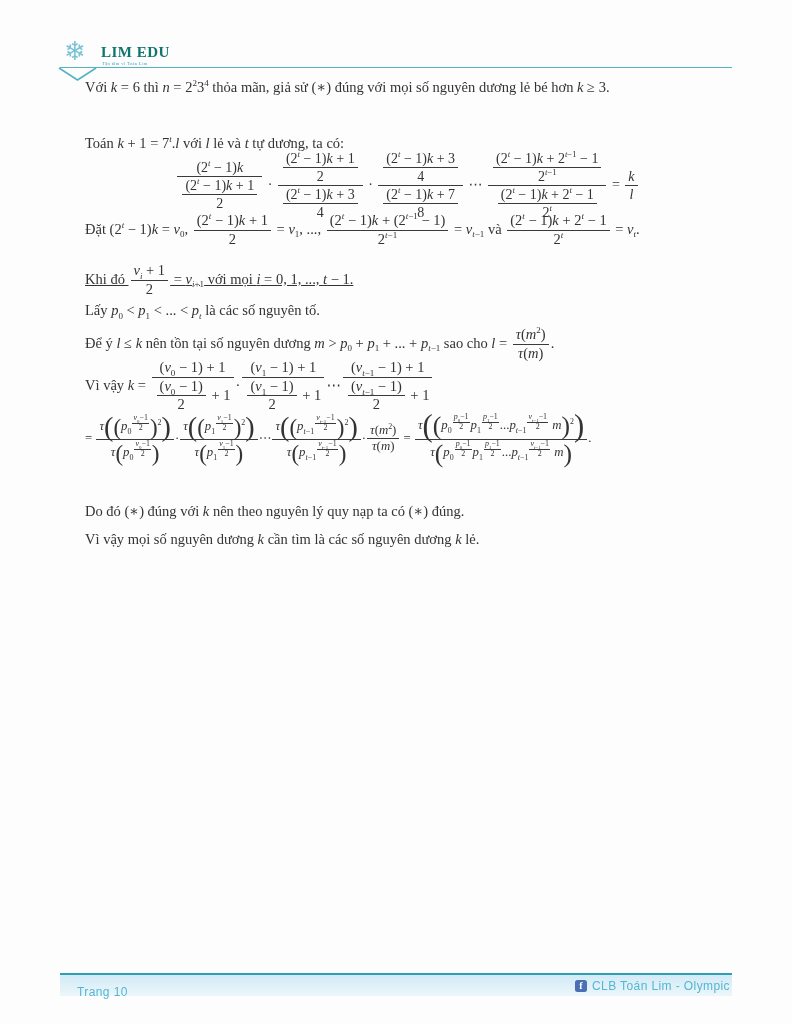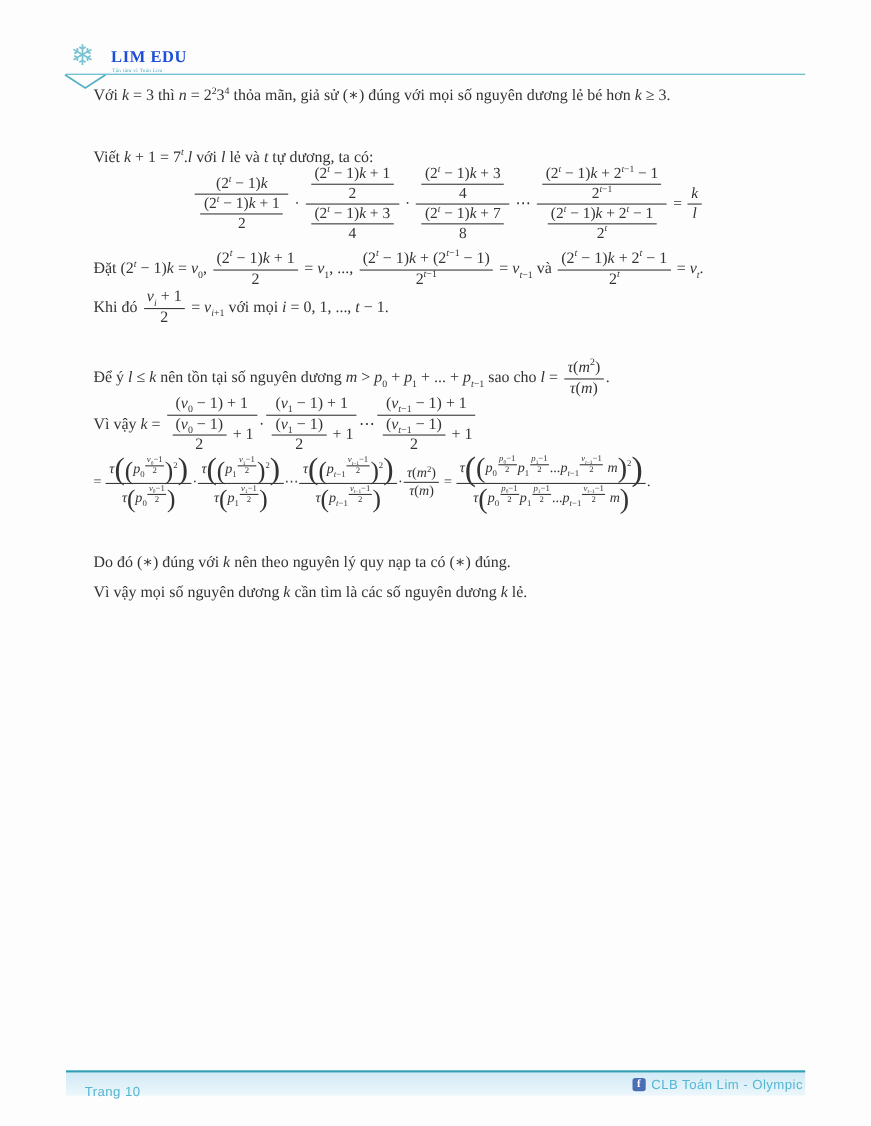--- a/index.html
+++ b/index.html
@@ -3,36 +3,36 @@
 <meta charset="utf-8">
 <style>
   html,body{margin:0;padding:0;background:#e9e9e9;}
   .page{position:relative;width:792px;height:1024px;margin:0 auto;background:#fdfdfd;
         font-family:"Liberation Serif","DejaVu Serif",serif;color:#333;font-size:14.5px;overflow:hidden;}
   
   .hrule{position:absolute;left:60px;width:672px;top:67px;border-top:1.6px solid #55b2c5;}
   .chev{position:absolute;left:58px;top:67px;}
   .logo-icon{position:absolute;left:64px;top:38px;font-family:"DejaVu Sans",sans-serif;
              font-size:26px;color:#79c3d4;line-height:1;}
-  .brand{position:absolute;left:101px;top:44px;font-weight:700;font-size:15px;color:#1d4ed8;letter-spacing:.5px;}
+  .brand{position:absolute;left:101px;top:44px;font-weight:700;font-size:15px;color:#0f766e;letter-spacing:.5px;}
   .tagline{position:absolute;left:102px;top:61px;font-size:4.5px;color:#3d9fb6;letter-spacing:.4px;}
   
   .block{position:absolute;left:85px;right:62px;line-height:1.35;}
   .center{text-align:center;}
   .it{font-style:italic;}
   sup,sub{font-size:.62em;line-height:0;}
   .frac{display:inline-block;vertical-align:middle;text-align:center;padding:0 2px;}
   .frac>.num,.frac>.den{display:block;padding:0 3px;line-height:1.22;}
   .frac>.den{border-top:1px solid #3a3a3a;}
   sup .frac{padding:0 1px;}
   sup .frac>.num,sup .frac>.den{padding:0 1px;line-height:1.1;}
   .paren{display:inline-block;vertical-align:middle;line-height:.85;font-weight:400;}
   #b1{top:78px;} #b2{top:106px;} #b3{top:134px;}
   #b4{top:150px;font-size:14px;}
-  #b5{top:227px;} #b6{top:262px;} #b7{top:301px;} #b8{top:326px;}
+  #b5{top:212px;} #b6{top:262px;text-decoration:underline;} #b7{top:301px;} #b8{top:326px;}
   #b9{top:359px;} 
   #b10{top:413px;font-size:12.8px;}
   #b10 .frac{padding:0 1px;}
   #b11{top:502px;} #b12{top:530px;}
   
   .footer{position:absolute;left:60px;width:672px;top:973px;height:23px;box-sizing:border-box;
           border-top:2px solid #2f9fb6;background:linear-gradient(180deg,#d2eaf6,#ecf7fb);
           display:flex;justify-content:space-between;align-items:center;
           font-family:"Liberation Sans","DejaVu Sans",sans-serif;font-size:12px;color:#55b6d2;letter-spacing:.4px;}
   .pageno{margin-left:17px;margin-top:12px;}
@@ -49,25 +49,26 @@
   <span class="logo-icon">❄</span>
   <div class="brand">LIM EDU</div>
   <div class="tagline">Tận tâm vì Toán Lim</div>
   <div class="hrule"></div>
   <div class="chev">
     <svg width="40" height="16">
         <path d="M1 1 L19.5 13 L38 1" fill="none" stroke="#55b2c5" stroke-width="1.6"></path>
       </svg>
   </div>
 
-  <div id="b1" class="block"><span>Với </span><span class="it">k</span><span> = 3 thì </span><span class="it">n</span><span> = 2</span><sup><span>2</span></sup><span>3</span><sup><span>4</span></sup><span> thỏa mãn, giả sử (∗) đúng với mọi số nguyên dương lẻ bé hơn </span><span class="it">k</span><span> ≥ 3.</span></div>
-  <div id="b3" class="block"><span>Viết </span><span class="it">k</span><span> + 1 = 7</span><sup><span class="it">t</span></sup><span>.</span><span class="it">l</span><span> với </span><span class="it">l</span><span> lẻ và </span><span class="it">t</span><span> tự dương, ta có:</span></div>
+  <div id="b1" class="block"><span>Với </span><span class="it">k</span><span> = 6 thì </span><span class="it">n</span><span> = 2</span><sup><span>2</span></sup><span>3</span><sup><span>4</span></sup><span> thỏa mãn, giả sử (∗) đúng với mọi số nguyên dương lẻ bé hơn </span><span class="it">k</span><span> ≥ 3.</span></div>
+  <div id="b3" class="block"><span>Toán </span><span class="it">k</span><span> + 1 = 7</span><sup><span class="it">t</span></sup><span>.</span><span class="it">l</span><span> với </span><span class="it">l</span><span> lẻ và </span><span class="it">t</span><span> tự dương, ta có:</span></div>
   <div id="b4" class="block center"><span class="frac"><span class="num"><span>(2</span><sup><span class="it">t</span></sup><span> − 1)</span><span class="it">k</span></span><span class="den"><span class="frac"><span class="num"><span>(2</span><sup><span class="it">t</span></sup><span> − 1)</span><span class="it">k</span><span> + 1</span></span><span class="den"><span>2</span></span></span></span></span><span> · </span><span class="frac"><span class="num"><span class="frac"><span class="num"><span>(2</span><sup><span class="it">t</span></sup><span> − 1)</span><span class="it">k</span><span> + 1</span></span><span class="den"><span>2</span></span></span></span><span class="den"><span class="frac"><span class="num"><span>(2</span><sup><span class="it">t</span></sup><span> − 1)</span><span class="it">k</span><span> + 3</span></span><span class="den"><span>4</span></span></span></span></span><span> · </span><span class="frac"><span class="num"><span class="frac"><span class="num"><span>(2</span><sup><span class="it">t</span></sup><span> − 1)</span><span class="it">k</span><span> + 3</span></span><span class="den"><span>4</span></span></span></span><span class="den"><span class="frac"><span class="num"><span>(2</span><sup><span class="it">t</span></sup><span> − 1)</span><span class="it">k</span><span> + 7</span></span><span class="den"><span>8</span></span></span></span></span><span> ⋯ </span><span class="frac"><span class="num"><span class="frac"><span class="num"><span>(2</span><sup><span class="it">t</span></sup><span> − 1)</span><span class="it">k</span><span> + 2</span><sup><span class="it">t</span><span>−1</span></sup><span> − 1</span></span><span class="den"><span>2</span><sup><span class="it">t</span><span>−1</span></sup></span></span></span><span class="den"><span class="frac"><span class="num"><span>(2</span><sup><span class="it">t</span></sup><span> − 1)</span><span class="it">k</span><span> + 2</span><sup><span class="it">t</span></sup><span> − 1</span></span><span class="den"><span>2</span><sup><span class="it">t</span></sup></span></span></span></span><span> = </span><span class="frac"><span class="num"><span class="it">k</span></span><span class="den"><span class="it">l</span></span></span></div>
   <div id="b5" class="block"><span>Đặt (2</span><sup><span class="it">t</span></sup><span> − 1)</span><span class="it">k</span><span> = </span><span class="it">v</span><sub><span>0</span></sub><span>, </span><span class="frac"><span class="num"><span>(2</span><sup><span class="it">t</span></sup><span> − 1)</span><span class="it">k</span><span> + 1</span></span><span class="den"><span>2</span></span></span><span> = </span><span class="it">v</span><sub><span>1</span></sub><span>, ..., </span><span class="frac"><span class="num"><span>(2</span><sup><span class="it">t</span></sup><span> − 1)</span><span class="it">k</span><span> + (2</span><sup><span class="it">t</span><span>−1</span></sup><span> − 1)</span></span><span class="den"><span>2</span><sup><span class="it">t</span><span>−1</span></sup></span></span><span> = </span><span class="it">v</span><sub><span class="it">t</span><span>−1</span></sub><span> và </span><span class="frac"><span class="num"><span>(2</span><sup><span class="it">t</span></sup><span> − 1)</span><span class="it">k</span><span> + 2</span><sup><span class="it">t</span></sup><span> − 1</span></span><span class="den"><span>2</span><sup><span class="it">t</span></sup></span></span><span> = </span><span class="it">v</span><sub><span class="it">t</span></sub><span>.</span></div>
   <div id="b6" class="block"><span>Khi đó </span><span class="frac"><span class="num"><span class="it">v</span><sub><span class="it">i</span></sub><span> + 1</span></span><span class="den"><span>2</span></span></span><span> = </span><span class="it">v</span><sub><span class="it">i</span><span>+1</span></sub><span> với mọi </span><span class="it">i</span><span> = 0, 1, ..., </span><span class="it">t</span><span> − 1.</span></div>
+  <div id="b7" class="block"><span>Lấy </span><span class="it">p</span><sub><span>0</span></sub><span> &lt; </span><span class="it">p</span><sub><span>1</span></sub><span> &lt; ... &lt; </span><span class="it">p</span><sub><span class="it">t</span></sub><span> là các số nguyên tố.</span></div>
   <div id="b8" class="block"><span>Để ý </span><span class="it">l</span><span> ≤ </span><span class="it">k</span><span> nên tồn tại số nguyên dương </span><span class="it">m</span><span> &gt; </span><span class="it">p</span><sub><span>0</span></sub><span> + </span><span class="it">p</span><sub><span>1</span></sub><span> + ... + </span><span class="it">p</span><sub><span class="it">t</span><span>−1</span></sub><span> sao cho </span><span class="it">l</span><span> = </span><span class="frac"><span class="num"><span class="it">τ</span><span>(</span><span class="it">m</span><sup><span>2</span></sup><span>)</span></span><span class="den"><span class="it">τ</span><span>(</span><span class="it">m</span><span>)</span></span></span><span>.</span></div>
   <div id="b9" class="block"><span>Vì vậy </span><span class="it">k</span><span> = </span><span class="frac"><span class="num"><span>(</span><span class="it">v</span><sub><span>0</span></sub><span> − 1) + 1</span></span><span class="den"><span class="frac"><span class="num"><span>(</span><span class="it">v</span><sub><span>0</span></sub><span> − 1)</span></span><span class="den"><span>2</span></span></span><span> + 1</span></span></span><span>·</span><span class="frac"><span class="num"><span>(</span><span class="it">v</span><sub><span>1</span></sub><span> − 1) + 1</span></span><span class="den"><span class="frac"><span class="num"><span>(</span><span class="it">v</span><sub><span>1</span></sub><span> − 1)</span></span><span class="den"><span>2</span></span></span><span> + 1</span></span></span><span>⋯</span><span class="frac"><span class="num"><span>(</span><span class="it">v</span><sub><span class="it">t</span><span>−1</span></sub><span> − 1) + 1</span></span><span class="den"><span class="frac"><span class="num"><span>(</span><span class="it">v</span><sub><span class="it">t</span><span>−1</span></sub><span> − 1)</span></span><span class="den"><span>2</span></span></span><span> + 1</span></span></span></div>
   <div id="b10" class="block"><span>= </span><span class="frac"><span class="num"><span class="it">τ</span><span class="paren" style="font-size: 2.2em;">(</span><span class="paren" style="font-size: 1.8em;">(</span><span class="it">p</span><sub><span>0</span></sub><sup><span class="frac"><span class="num"><span class="it">v</span><sub><span>0</span></sub><span>−1</span></span><span class="den"><span>2</span></span></span></sup><span class="paren" style="font-size: 1.8em;">)</span><sup><span>2</span></sup><span class="paren" style="font-size: 2.2em;">)</span></span><span class="den"><span class="it">τ</span><span class="paren" style="font-size: 1.8em;">(</span><span class="it">p</span><sub><span>0</span></sub><sup><span class="frac"><span class="num"><span class="it">v</span><sub><span>0</span></sub><span>−1</span></span><span class="den"><span>2</span></span></span></sup><span class="paren" style="font-size: 1.8em;">)</span></span></span><span>·</span><span class="frac"><span class="num"><span class="it">τ</span><span class="paren" style="font-size: 2.2em;">(</span><span class="paren" style="font-size: 1.8em;">(</span><span class="it">p</span><sub><span>1</span></sub><sup><span class="frac"><span class="num"><span class="it">v</span><sub><span>1</span></sub><span>−1</span></span><span class="den"><span>2</span></span></span></sup><span class="paren" style="font-size: 1.8em;">)</span><sup><span>2</span></sup><span class="paren" style="font-size: 2.2em;">)</span></span><span class="den"><span class="it">τ</span><span class="paren" style="font-size: 1.8em;">(</span><span class="it">p</span><sub><span>1</span></sub><sup><span class="frac"><span class="num"><span class="it">v</span><sub><span>1</span></sub><span>−1</span></span><span class="den"><span>2</span></span></span></sup><span class="paren" style="font-size: 1.8em;">)</span></span></span><span>⋯</span><span class="frac"><span class="num"><span class="it">τ</span><span class="paren" style="font-size: 2.2em;">(</span><span class="paren" style="font-size: 1.8em;">(</span><span class="it">p</span><sub><span class="it">t</span><span>−1</span></sub><sup><span class="frac"><span class="num"><span class="it">v</span><sub><span class="it">t</span><span>−1</span></sub><span>−1</span></span><span class="den"><span>2</span></span></span></sup><span class="paren" style="font-size: 1.8em;">)</span><sup><span>2</span></sup><span class="paren" style="font-size: 2.2em;">)</span></span><span class="den"><span class="it">τ</span><span class="paren" style="font-size: 1.8em;">(</span><span class="it">p</span><sub><span class="it">t</span><span>−1</span></sub><sup><span class="frac"><span class="num"><span class="it">v</span><sub><span class="it">t</span><span>−1</span></sub><span>−1</span></span><span class="den"><span>2</span></span></span></sup><span class="paren" style="font-size: 1.8em;">)</span></span></span><span>·</span><span class="frac"><span class="num"><span class="it">τ</span><span>(</span><span class="it">m</span><sup><span>2</span></sup><span>)</span></span><span class="den"><span class="it">τ</span><span>(</span><span class="it">m</span><span>)</span></span></span><span> = </span><span class="frac"><span class="num"><span class="it">τ</span><span class="paren" style="font-size: 2.4em;">(</span><span class="paren" style="font-size: 2em;">(</span><span class="it">p</span><sub><span>0</span></sub><sup><span class="frac"><span class="num"><span class="it">p</span><sub><span>0</span></sub><span>−1</span></span><span class="den"><span>2</span></span></span></sup><span class="it">p</span><sub><span>1</span></sub><sup><span class="frac"><span class="num"><span class="it">p</span><sub><span>1</span></sub><span>−1</span></span><span class="den"><span>2</span></span></span></sup><span>...</span><span class="it">p</span><sub><span class="it">t</span><span>−1</span></sub><sup><span class="frac"><span class="num"><span class="it">v</span><sub><span class="it">t</span><span>−1</span></sub><span>−1</span></span><span class="den"><span>2</span></span></span></sup><span> </span><span class="it">m</span><span class="paren" style="font-size: 2em;">)</span><sup><span>2</span></sup><span class="paren" style="font-size: 2.4em;">)</span></span><span class="den"><span class="it">τ</span><span class="paren" style="font-size: 2em;">(</span><span class="it">p</span><sub><span>0</span></sub><sup><span class="frac"><span class="num"><span class="it">p</span><sub><span>0</span></sub><span>−1</span></span><span class="den"><span>2</span></span></span></sup><span class="it">p</span><sub><span>1</span></sub><sup><span class="frac"><span class="num"><span class="it">p</span><sub><span>1</span></sub><span>−1</span></span><span class="den"><span>2</span></span></span></sup><span>...</span><span class="it">p</span><sub><span class="it">t</span><span>−1</span></sub><sup><span class="frac"><span class="num"><span class="it">v</span><sub><span class="it">t</span><span>−1</span></sub><span>−1</span></span><span class="den"><span>2</span></span></span></sup><span> </span><span class="it">m</span><span class="paren" style="font-size: 2em;">)</span></span></span><span>.</span></div>
   <div id="b11" class="block"><span>Do đó (∗) đúng với </span><span class="it">k</span><span> nên theo nguyên lý quy nạp ta có (∗) đúng.</span></div>
   <div id="b12" class="block"><span>Vì vậy mọi số nguyên dương </span><span class="it">k</span><span> cần tìm là các số nguyên dương </span><span class="it">k</span><span> lẻ.</span></div>
 
   <div class="footer">
     <span class="pageno">Trang 10</span>
     <span class="club">
       <span class="fb">f</span>

